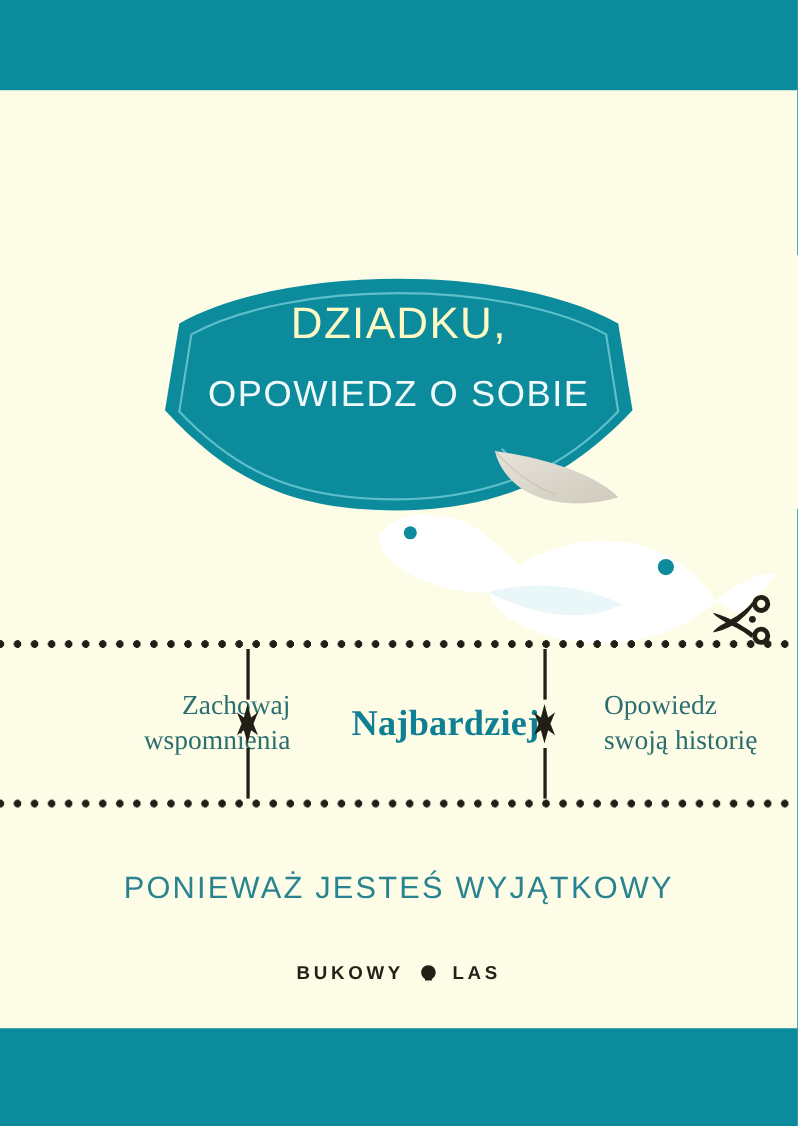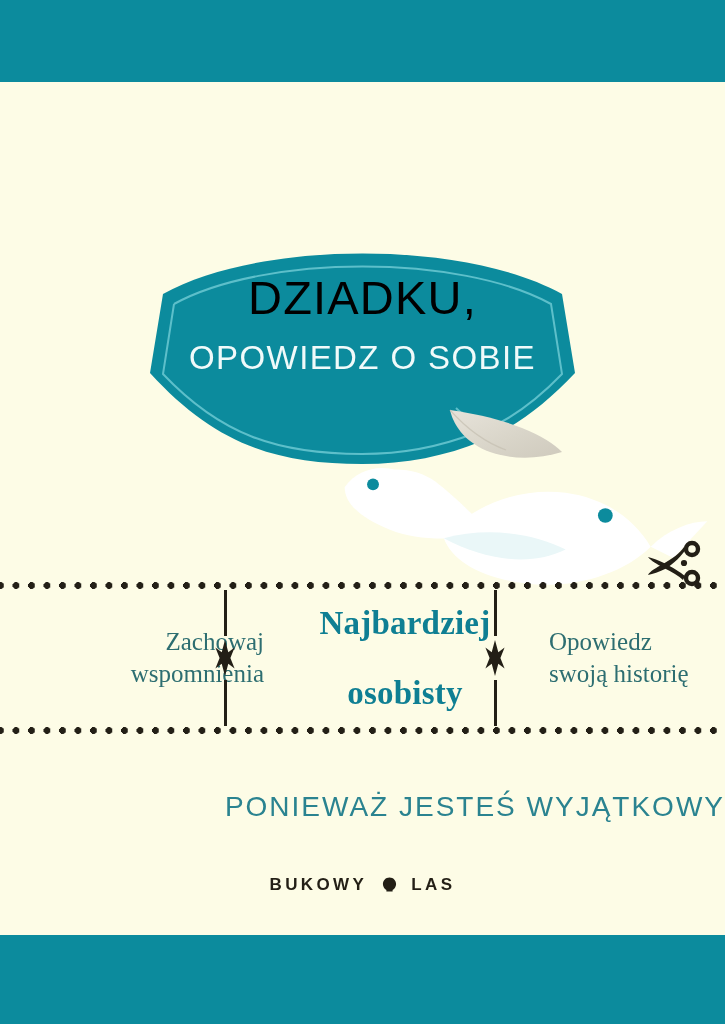--- a/index.html
+++ b/index.html
@@ -42,23 +42,23 @@
   }
   #badge-wrap svg { display:block; width:425px; height:255px; overflow:visible; }
 
   
   .badge-title {
     position:absolute;
     left:0; top:46px; width:425px;
     text-align:center;
     font-family:"Liberation Sans", sans-serif;
     font-weight:300;
-    font-size:47px;
+    font-size:40px;
     letter-spacing:1.2px;
-    color:#000000;
+    color:#fef9c3;
     line-height:1;
   }
   .badge-sub {
     position:absolute;
     left:0; top:113px; width:425px;
     text-align:center;
     font-family:"Liberation Sans", sans-serif;
     font-weight:300;
     font-size:33px;
     letter-spacing:1.4px;
@@ -139,21 +139,21 @@
     position:absolute; left:10px; width:3px; background:#231f16;
   }
   .divider .seg-a { top:0;   height:46px; }
   .divider .seg-b { top:90px;height:46px; }
   .divider .star  { position:absolute; left:0; top:46px; width:22px; height:44px; }
 
   
   #tagline {
     position:absolute;
     left:0; top:793px; width:725px;
-    text-align:right;
+    text-align:center;
     font-family:"Liberation Sans", sans-serif;
     font-weight:300;
     font-size:28px;
     letter-spacing:2.0px;
     color:#2a8390;
     line-height:1;
   }
 
   
   #logo {
@@ -277,21 +277,20 @@
 
   <div id="strip">
 
     <div class="col" id="col-left">
       <div class="side-line">Zachowaj</div>
       <div class="side-line">wspomnienia</div>
     </div>
 
     <div class="col" id="col-mid">
       <div class="mid-line">Najbardziej</div>
-      <div class="mid-line">osobisty</div>
     </div>
 
     <div class="col" id="col-right">
       <div class="side-line">Opowiedz</div>
       <div class="side-line">swoją historię</div>
     </div>
   </div>
 
   <div class="divider" id="divider-left">
     <div class="seg seg-a"></div>

